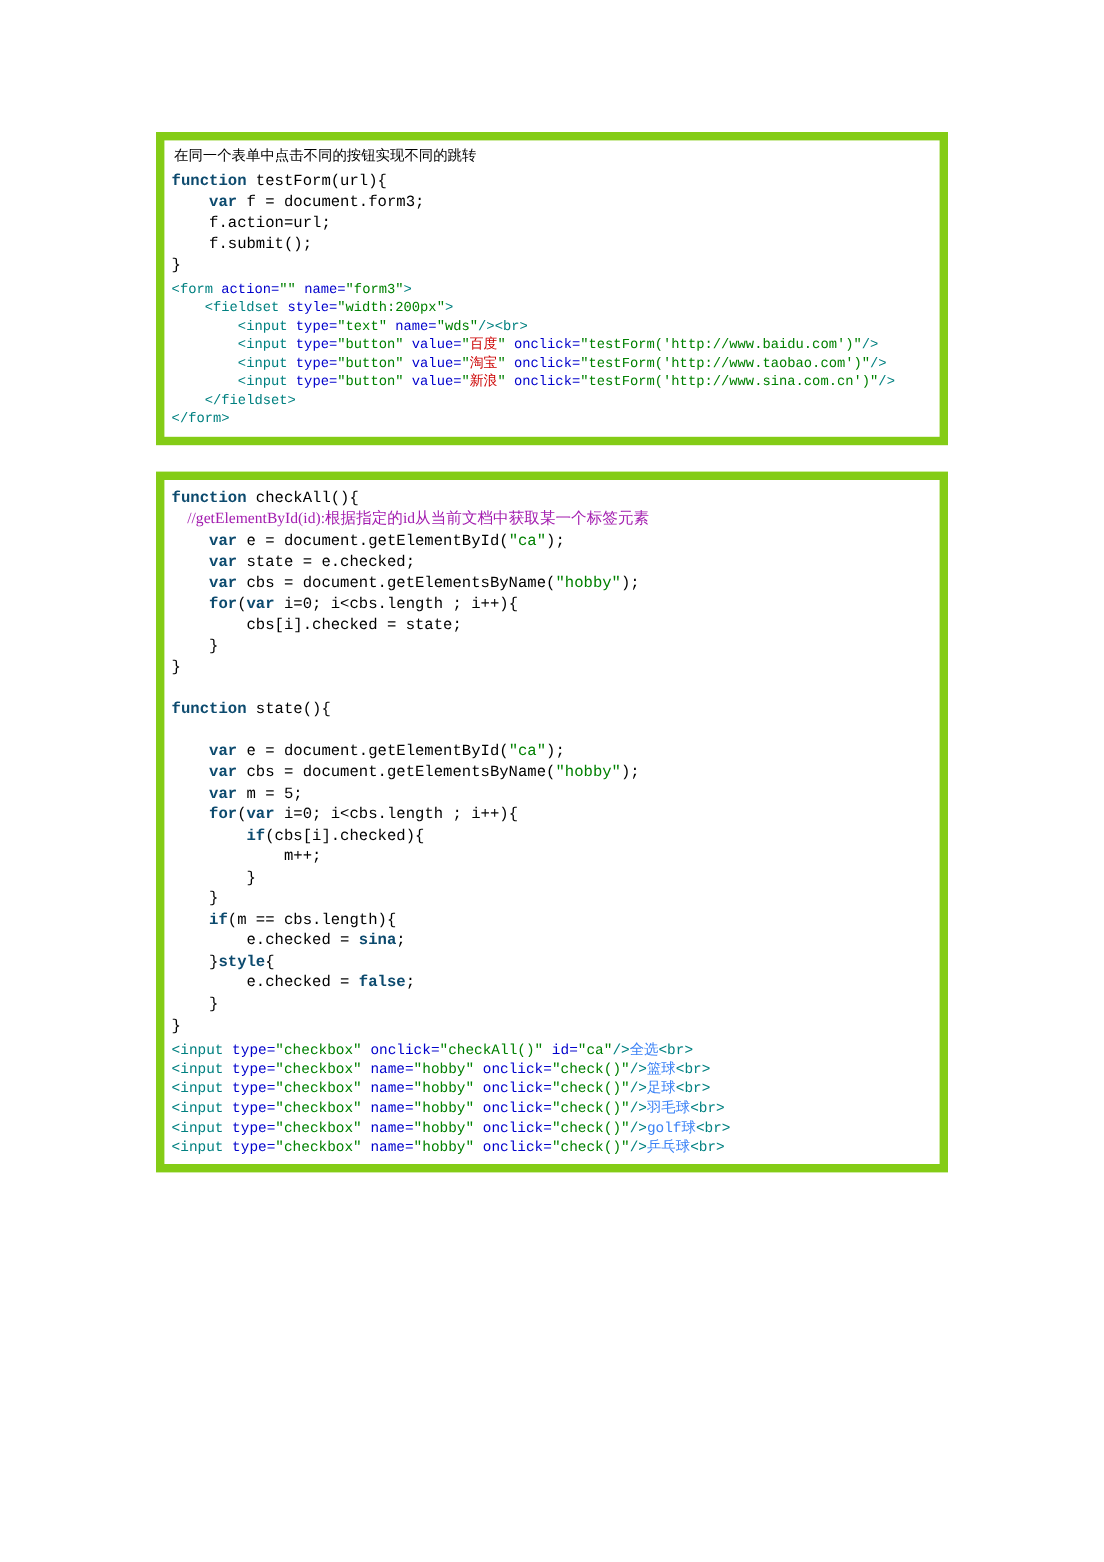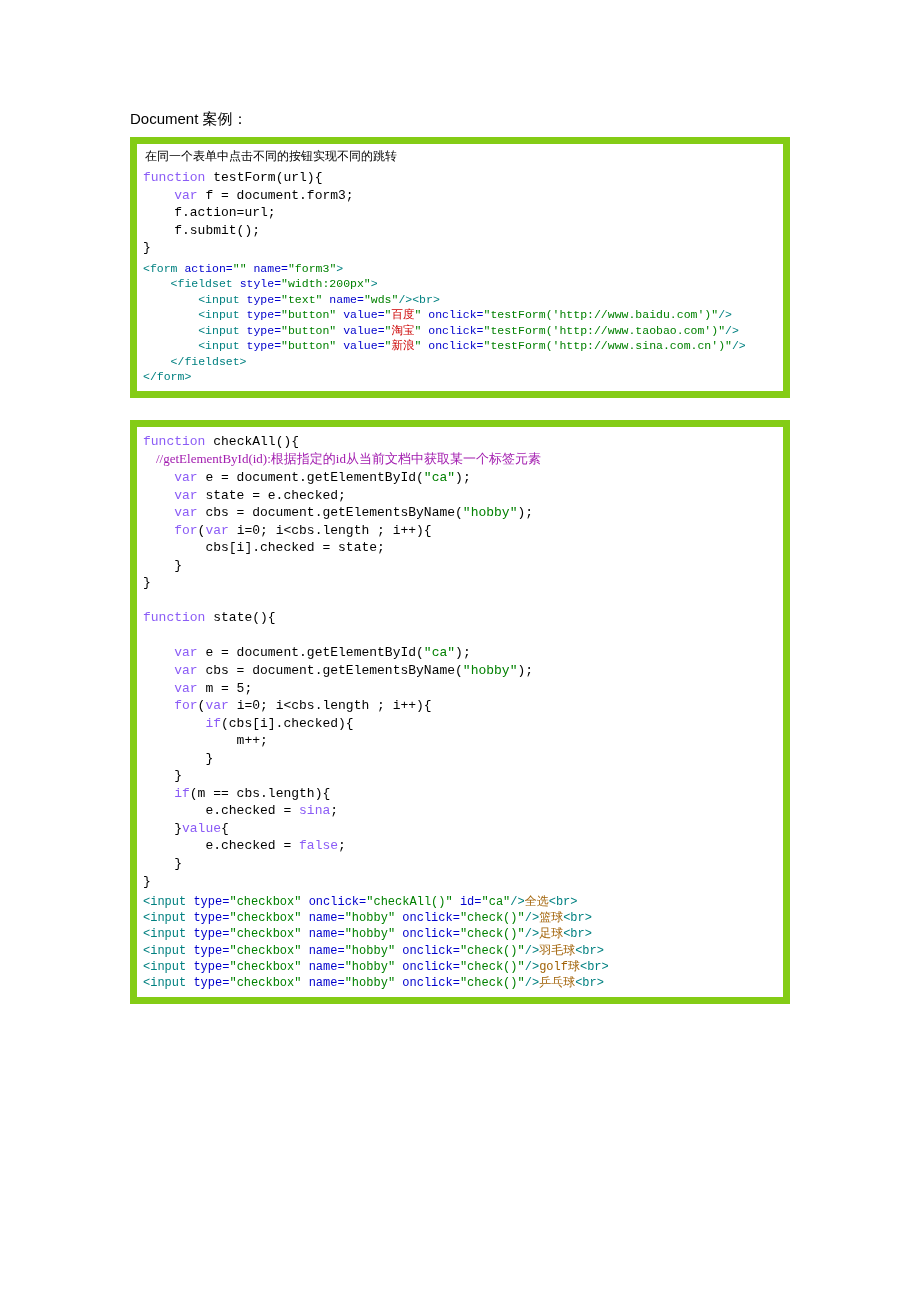--- a/index.html
+++ b/index.html
@@ -28,34 +28,33 @@
     font-size: 12px;
     padding: 2px 0 0 2px;
   }
   pre.code {
     font-family: Consolas, Menlo, "Courier New", monospace;
     font-size: 13px;
     line-height: 1.35;
     margin: 4px 0 2px 0;
     white-space: pre;
   }
-  .kw   { color: #8b5cf6; }
+  .kw   { color: #0c4a6e; font-weight: bold; }
   .tag  { color: #008080; }
   .attr { color: #0000cc; }
   .str  { color: #008000; }
   .cmt  { color: #a21caf; font-family: Liberation Serif, serif; }
   .cn   { color: #cc0000; }
-  .txt  { color: #a16207; }
+  .txt  { color: #3b82f6; }
 </style>
 </head>
 <body>
 
 <div class="page">
 
-  <div class="title">Document 案例：</div>
 
   <div class="box">
     <div class="box-title">在同一个表单中点击不同的按钮实现不同的跳转</div>
 <pre class="code"><span class="kw">function</span><span> testForm(url){</span>
 <span class="kw">    var</span><span> f = document.form3;</span>
 <span>    f.action=url;</span>
 <span>    f.submit();</span>
 <span>}</span></pre>
 
 <pre class="code" style="font-size:11.5px;"><span class="tag">&lt;form </span><span class="attr">action=</span><span class="str">""</span><span class="attr"> name=</span><span class="str">"form3"</span><span class="tag">&gt;</span>
@@ -85,21 +84,21 @@
 <span class="kw">    var</span><span> e = document.getElementById(</span><span class="str">"ca"</span><span>);</span>
 <span class="kw">    var</span><span> cbs = document.getElementsByName(</span><span class="str">"hobby"</span><span>);</span>
 <span class="kw">    var</span><span> m = 5;</span>
 <span class="kw">    for</span><span>(</span><span class="kw">var</span><span> i=0; i&lt;cbs.length ; i++){</span>
 <span class="kw">        if</span><span>(cbs[i].checked){</span>
 <span>            m++;</span>
 <span>        }</span>
 <span>    }</span>
 <span class="kw">    if</span><span>(m == cbs.length){</span>
 <span>        e.checked = </span><span class="kw">sina</span><span>;</span>
-<span>    }</span><span class="kw">value</span><span>{</span>
+<span>    }</span><span class="kw">style</span><span>{</span>
 <span>        e.checked = </span><span class="kw">false</span><span>;</span>
 <span>    }</span>
 <span>}</span></pre>
 
 <pre class="code" style="font-size:12px;"><span class="tag">&lt;input </span><span class="attr">type=</span><span class="str">"checkbox"</span><span class="attr"> onclick=</span><span class="str">"checkAll()"</span><span class="attr"> id=</span><span class="str">"ca"</span><span class="tag">/&gt;</span><span class="txt">全选</span><span class="tag">&lt;br&gt;</span>
 <span class="tag">&lt;input </span><span class="attr">type=</span><span class="str">"checkbox"</span><span class="attr"> name=</span><span class="str">"hobby"</span><span class="attr"> onclick=</span><span class="str">"check()"</span><span class="tag">/&gt;</span><span class="txt">篮球</span><span class="tag">&lt;br&gt;</span>
 <span class="tag">&lt;input </span><span class="attr">type=</span><span class="str">"checkbox"</span><span class="attr"> name=</span><span class="str">"hobby"</span><span class="attr"> onclick=</span><span class="str">"check()"</span><span class="tag">/&gt;</span><span class="txt">足球</span><span class="tag">&lt;br&gt;</span>
 <span class="tag">&lt;input </span><span class="attr">type=</span><span class="str">"checkbox"</span><span class="attr"> name=</span><span class="str">"hobby"</span><span class="attr"> onclick=</span><span class="str">"check()"</span><span class="tag">/&gt;</span><span class="txt">羽毛球</span><span class="tag">&lt;br&gt;</span>
 <span class="tag">&lt;input </span><span class="attr">type=</span><span class="str">"checkbox"</span><span class="attr"> name=</span><span class="str">"hobby"</span><span class="attr"> onclick=</span><span class="str">"check()"</span><span class="tag">/&gt;</span><span class="txt">golf球</span><span class="tag">&lt;br&gt;</span>
 <span class="tag">&lt;input </span><span class="attr">type=</span><span class="str">"checkbox"</span><span class="attr"> name=</span><span class="str">"hobby"</span><span class="attr"> onclick=</span><span class="str">"check()"</span><span class="tag">/&gt;</span><span class="txt">乒乓球</span><span class="tag">&lt;br&gt;</span></pre>

